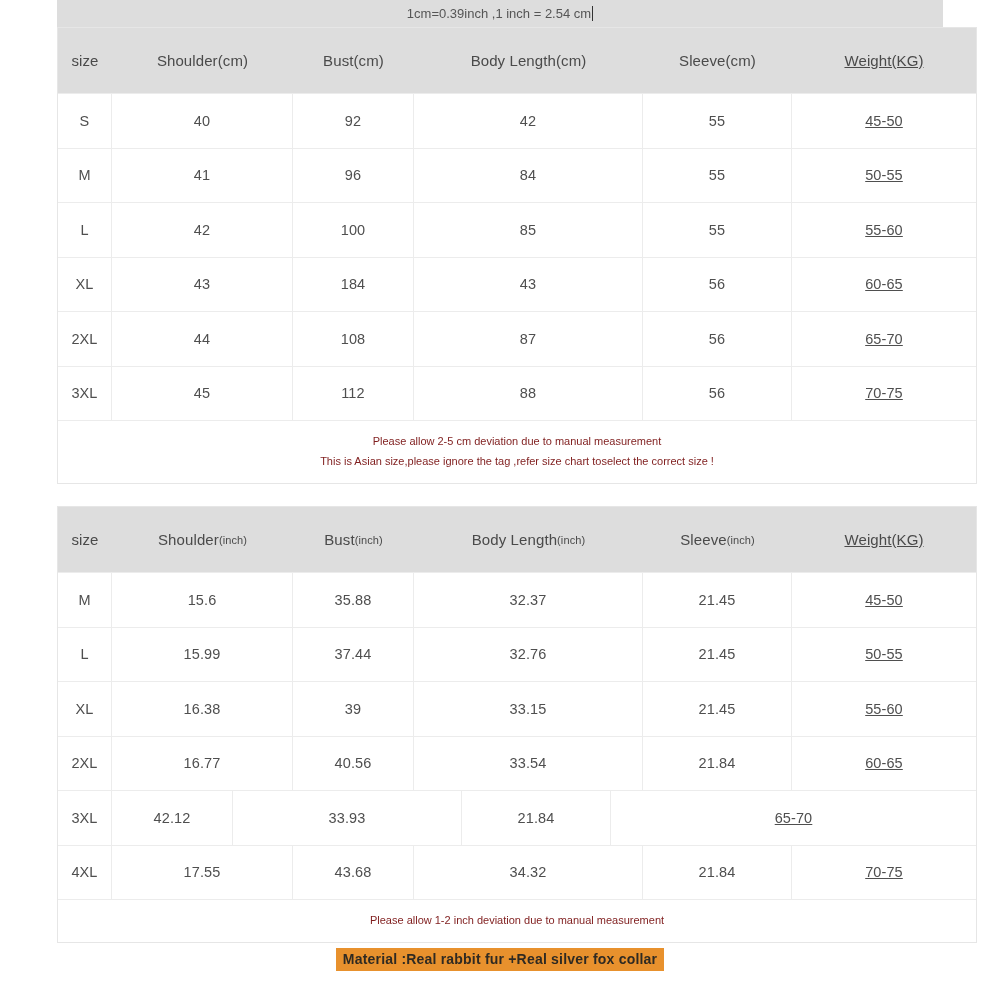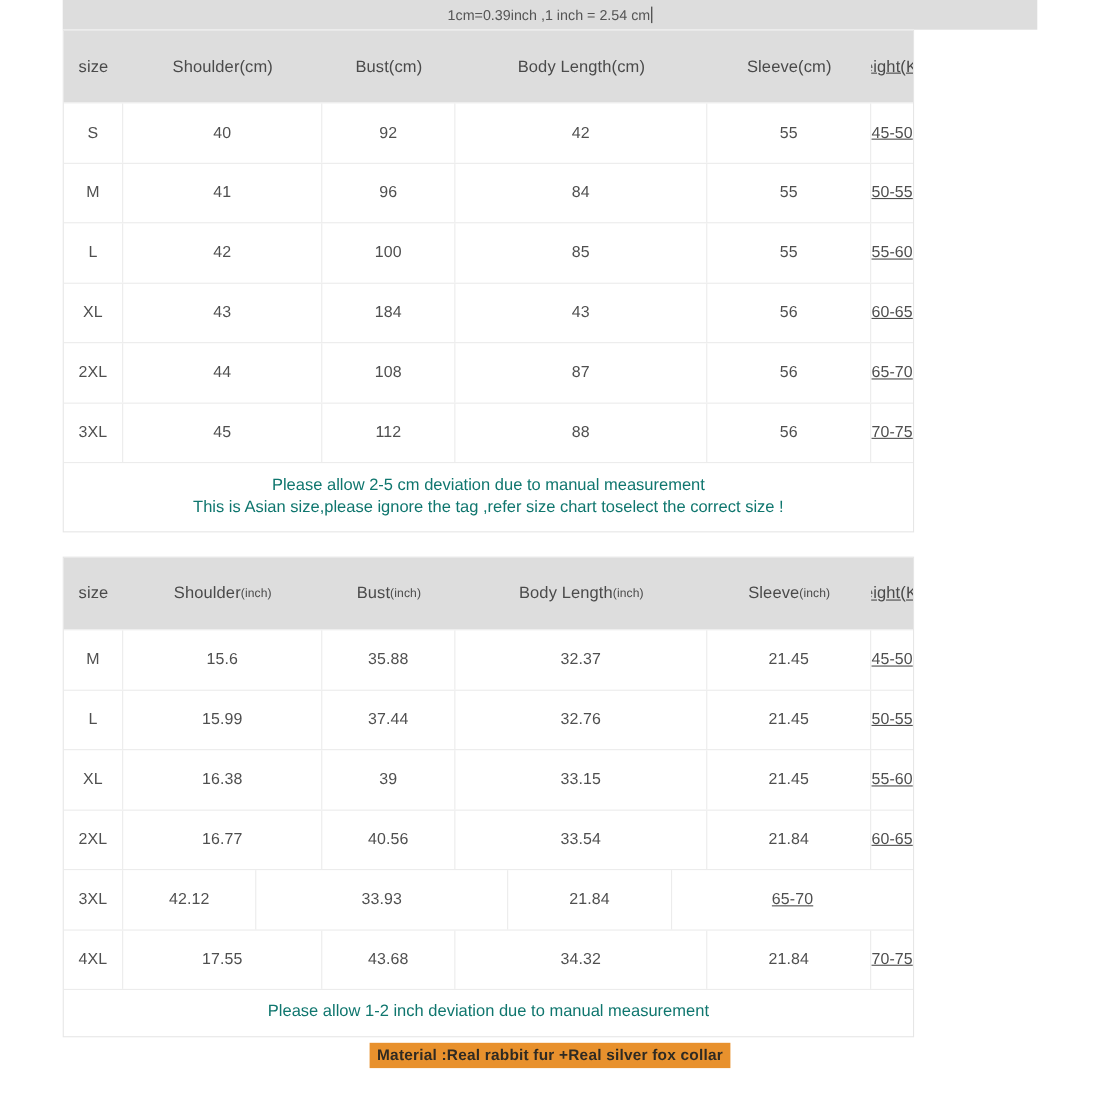--- a/index.html
+++ b/index.html
@@ -19,21 +19,21 @@
     position: relative;
     width: 1000px;
     height: 1000px;
     background: #ffffff;
   }
 
   
   .chart {
     position: absolute;
     left: 57px;
-    width: 774px;
+    width: 920px;
     box-sizing: border-box;
     border: 1px solid #e6e6e6;
     background: #ffffff;
   }
 
   .row {
     display: flex;
     width: 100%;
     box-sizing: border-box;
   }
@@ -77,22 +77,22 @@
     border-top: 1px solid #ececec;
   }
   .body-row:first-of-type { border-top: none; }
 
   .note-row {
     border-top: 1px solid #ececec;
     padding: 10px 0 12px 0;
     text-align: center;
   }
   .note-line {
-    font-size: 15px;
-    color: #0f766e;
+    font-size: 11px;
+    color: #7f1d1d;
     line-height: 20px;
     white-space: nowrap;
   }
 
   
   .unit-small { font-size: 11px; }
 
   
   .caption-band {
     position: absolute;

